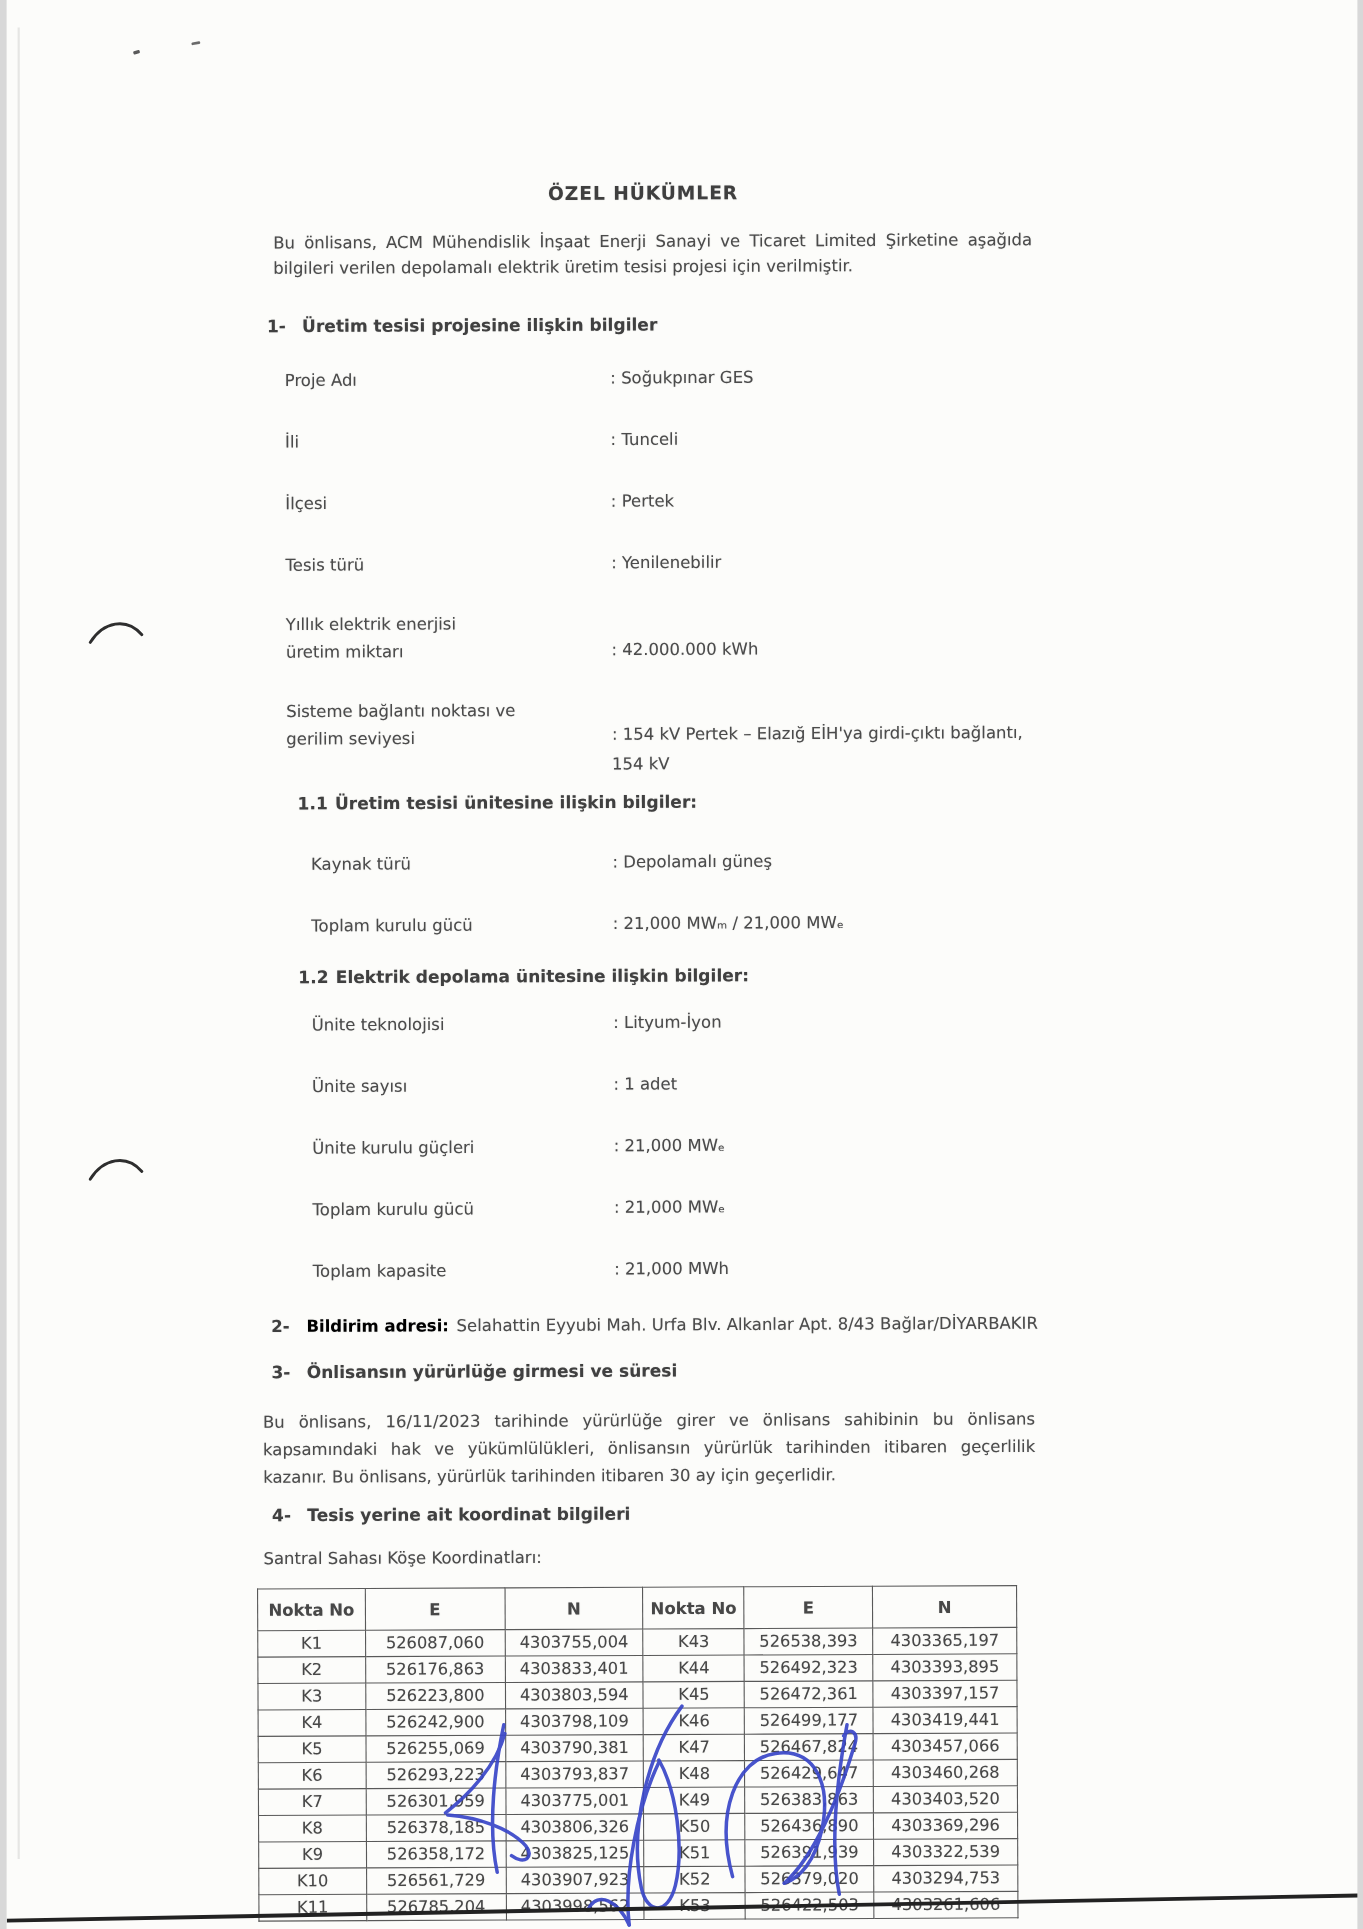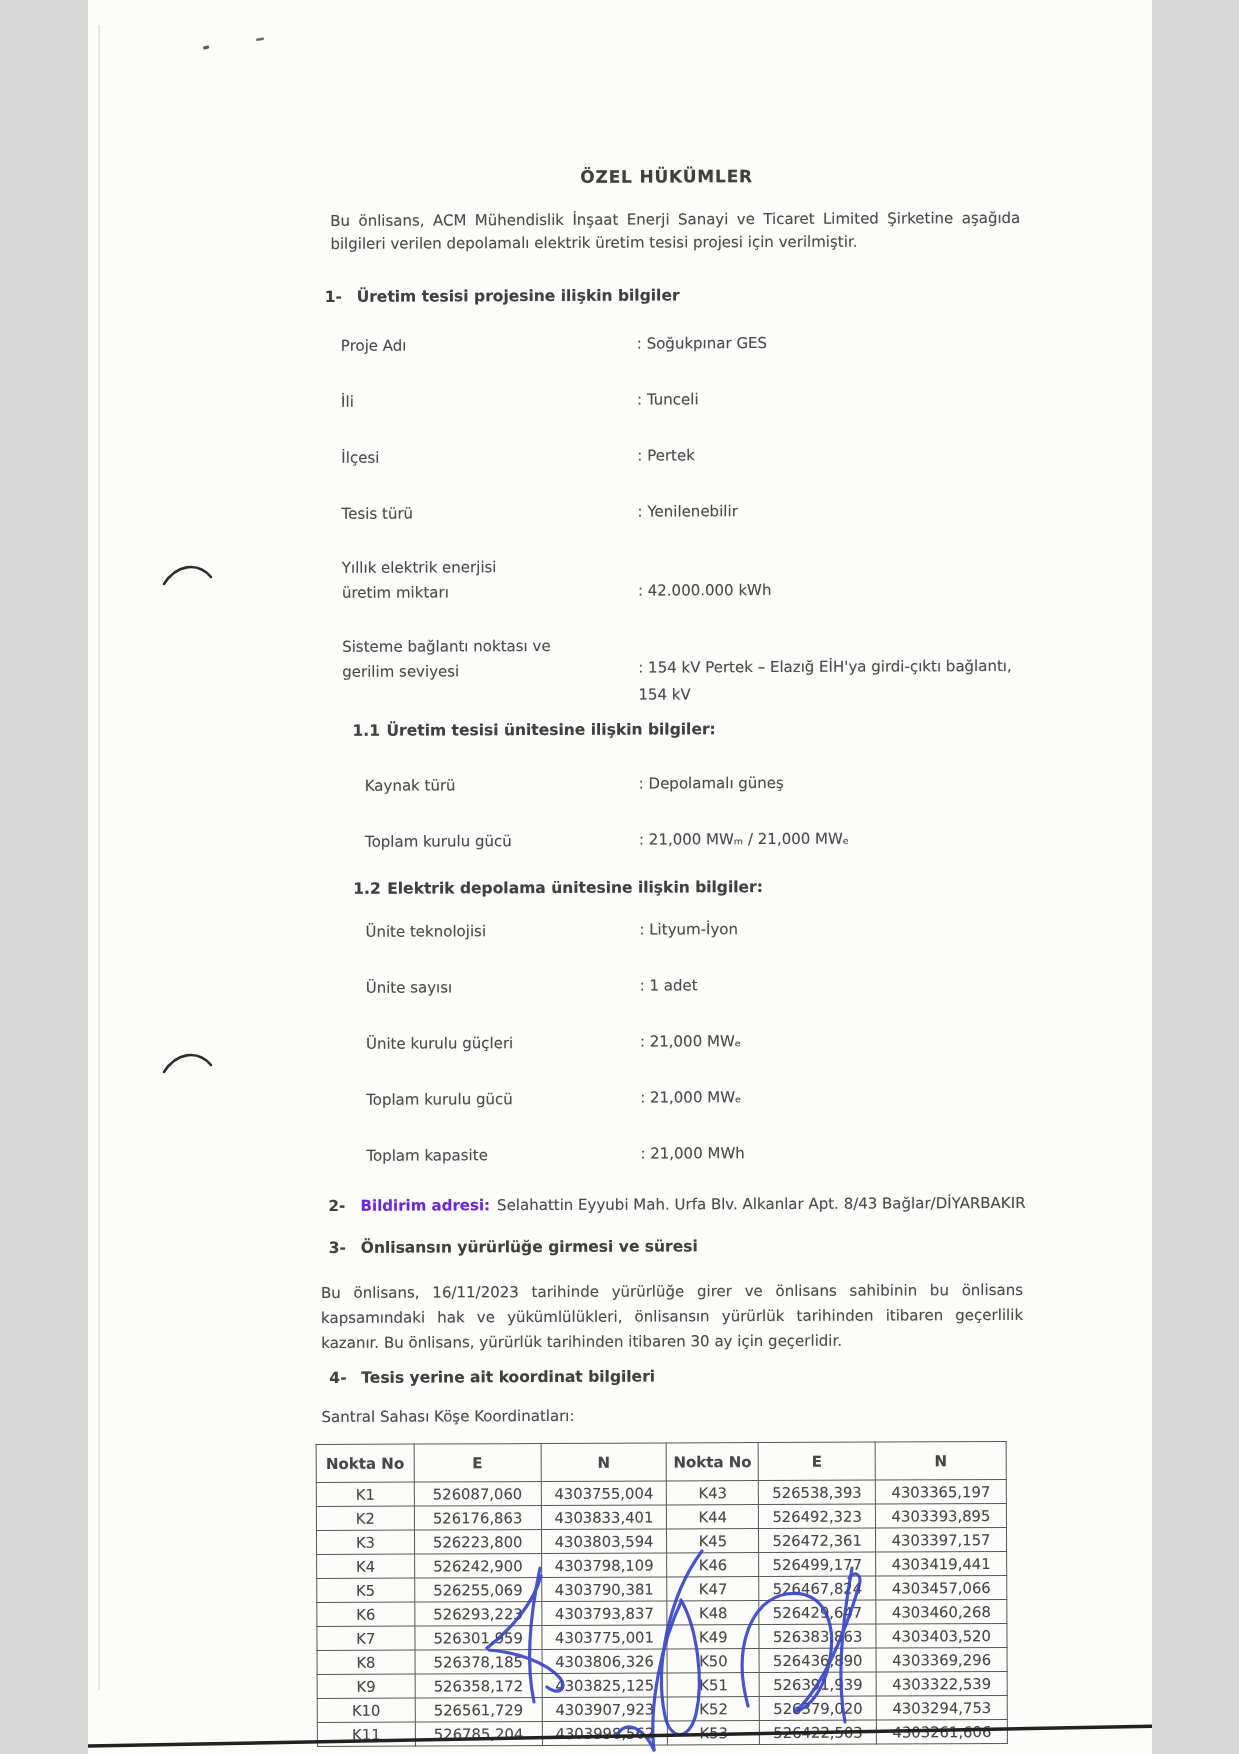--- a/index.html
+++ b/index.html
@@ -1,18 +1,18 @@
 <!DOCTYPE html>
 <html lang="tr"><head>
 <meta charset="utf-8">
 <style>
   html,body{margin:0;padding:0;background:#d8d8d8;}
   .page{
     position:relative;
-    width:1064px;height:1754px;
+    width:1228px;height:1754px;
     margin:0 auto;
     background:#fcfcfa;
     overflow:hidden;
     font-family:"DejaVu Sans","Liberation Sans",sans-serif;
     color:#4b4b4b;
     -webkit-font-smoothing:antialiased;
   }
   .content{
     position:absolute;left:222px;top:155px;width:713px;
     transform:rotate(-0.25deg);
@@ -46,21 +46,21 @@
     padding-left:30px;white-space:pre-line;line-height:25px;
   }
   .kv.sub .lbl{padding-left:52px;}
   .kv .val{flex:1;white-space:pre-line;line-height:27px;}
   .kv .val.offset-1line{padding-top:21px;}
   .kv-group{margin-top:26px;}
   .kv-group.tight-top{margin-top:32px;}
   .kv-group.mid-top{margin-top:20px;}
   .inline-sec{margin:28px 0 0 14px;display:flex;line-height:18px;}
   .inline-sec .num{width:32px;flex:none;font-weight:700;color:#404040;}
-  .inline-sec .lbl-bold{font-weight:700;color:#6d28d9;margin-right:7px;white-space:nowrap;}
+  .inline-sec .lbl-bold{font-weight:700;color:#000000;margin-right:7px;white-space:nowrap;}
   .sec3-head{margin-top:24px;}
   .body-par{
     margin:24px 0 0 6px;width:702px;
     text-align:justify;line-height:25px;
   }
   .sec4-head{margin-top:13px;}
   .subtitle{margin:22px 0 0 6px;line-height:17px;}
   table.coords{
     margin-top:18px;
     border-collapse:collapse;

